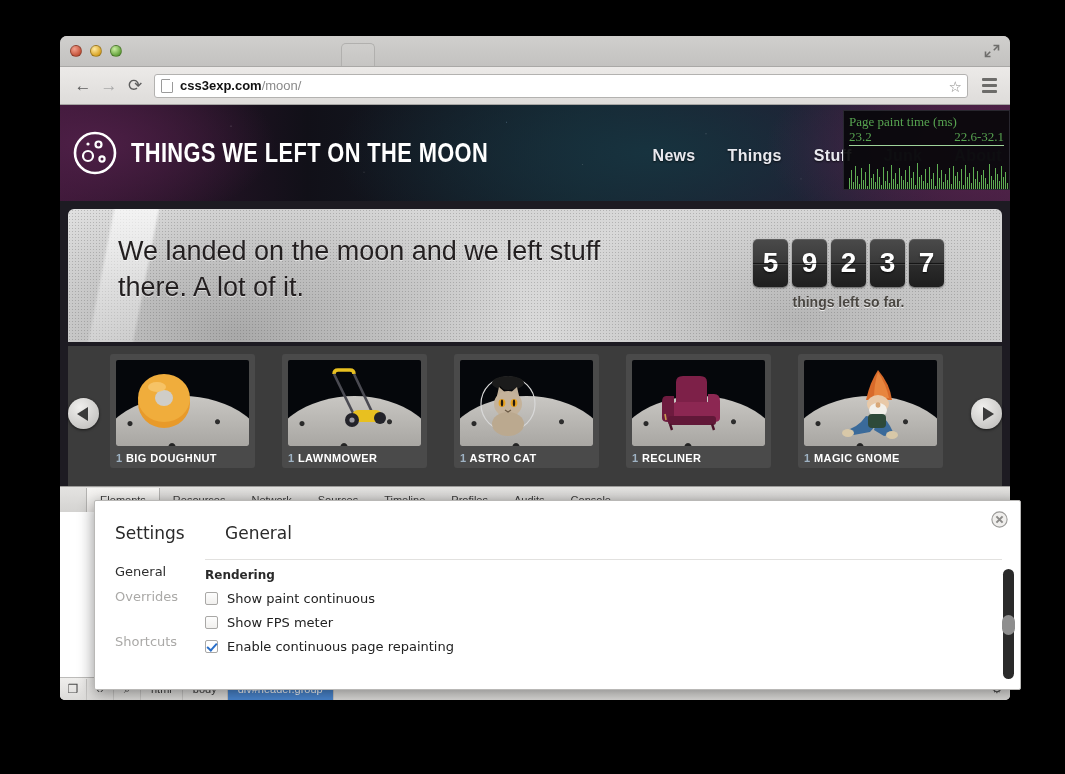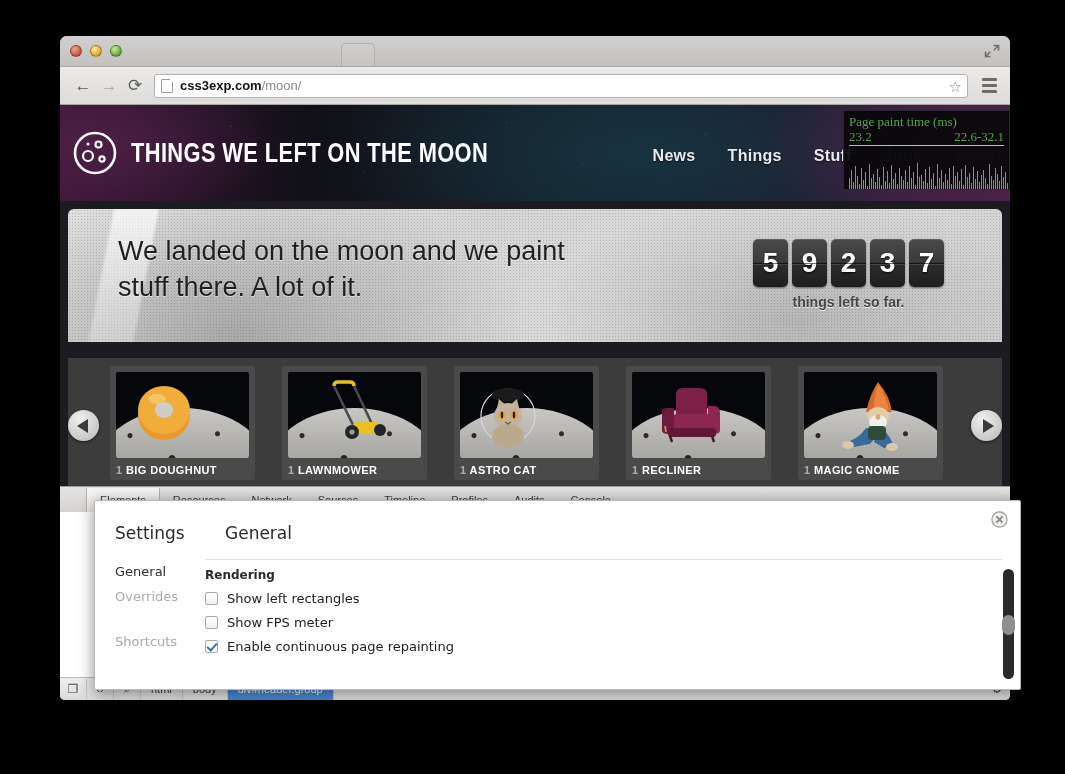--- a/index.html
+++ b/index.html
@@ -393,21 +393,21 @@
     font-weight: bold;
     color: #4a4742;
     text-shadow: 0 1px 0 rgba(255,255,255,.7);
   }
 
   
   .carousel {
     position: relative;
     height: 145px;
     background: #3c3c3c;
-    margin: 16px 8px;
+    margin: 4px 8px;
   }
   .cards {
     position: absolute;
     left: 42px;
     top: 8px;
     display: flex;
     gap: 27px;
   }
   .card {
     width: 145px;
@@ -804,21 +804,21 @@
               <span class="pw-bar" style="height: 19px; background: rgb(95, 174, 83);"></span>
               <span class="pw-bar" style="height: 24px; background: rgb(95, 174, 83);"></span>
               <span class="pw-bar" style="height: 13px; background: rgb(95, 174, 83);"></span>
             </div>
         </div>
       </div>
 
       <div class="hero">
         <div class="hero-dots"></div>
         <div class="hero-streak"></div>
-        <div class="hero-text">We landed on the moon and we paint stuff there. A lot of it.</div>
+        <div class="hero-text">We landed on the moon and we left stuff there. A lot of it.</div>
         <div class="counter-wrap">
           <div class="counter">
             <span class="digit">5</span>
             <span class="digit">9</span>
             <span class="digit">2</span>
             <span class="digit">3</span>
             <span class="digit">7</span>
           </div>
           <div class="counter-caption">things left so far.</div>
         </div>
@@ -972,21 +972,21 @@
         <div class="sd-nav-item active">General</div>
         <div class="sd-nav-item">Overrides</div>
         <div class="sd-nav-item spaced">Shortcuts</div>
       </div>
 
       <div class="sd-pane">
         <div class="sd-group-title">Rendering</div>
 
         <label class="sd-check">
           <span class="cbox"></span>
-          <span>Show left rectangles</span>
+          <span>Show paint continuous</span>
         </label>
 
         <label class="sd-check">
           <span class="cbox"></span>
           <span>Show FPS meter</span>
         </label>
 
         <label class="sd-check">
           <span class="cbox checked"></span>
           <span>Enable continuous page repainting</span>

